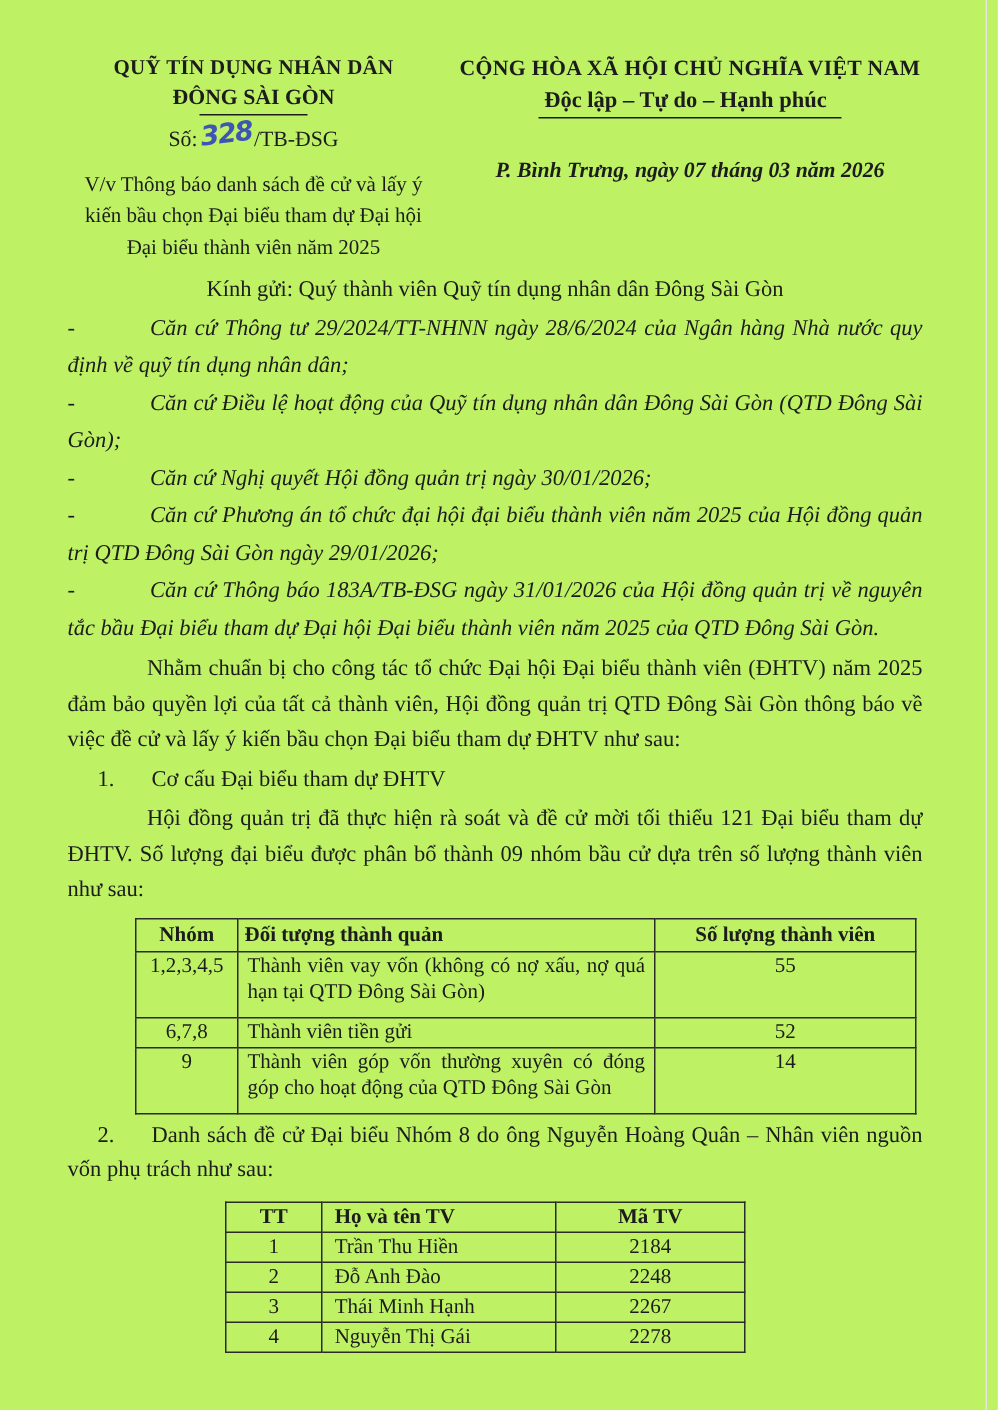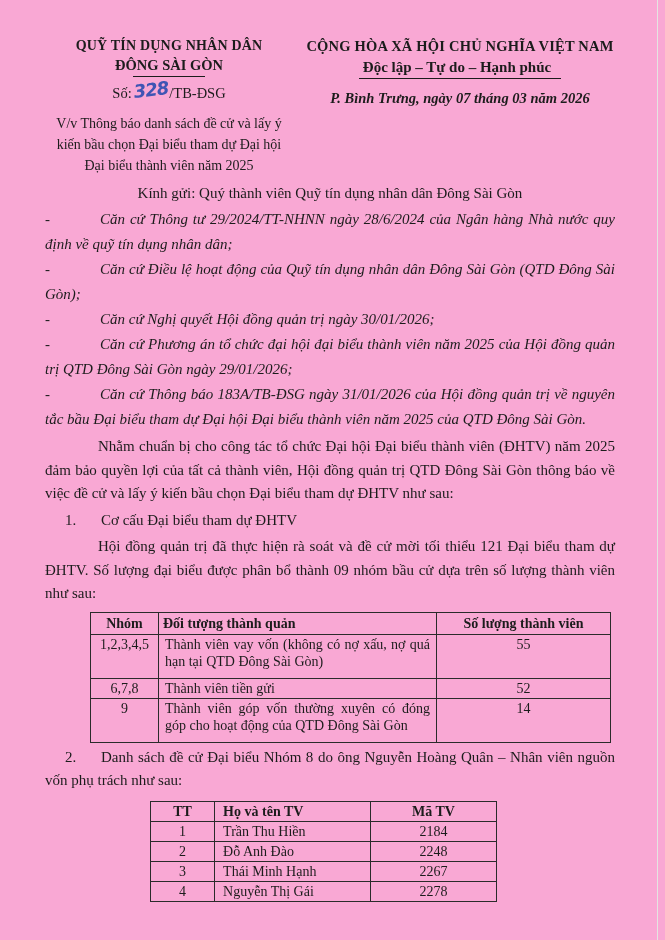--- a/index.html
+++ b/index.html
@@ -5,21 +5,21 @@
   * { margin: 0; padding: 0; box-sizing: border-box; }
   html, body { width: 665px; height: 940px; }
   body {
     font-family: "Liberation Serif", "DejaVu Serif", serif;
     color: #1c1c1c;
     background: #f2f2f0;
   }
   .page {
     position: relative;
     width: 665px; height: 940px;
-    background: #f9a8d4;
+    background: #bef264;
     padding: 36px 50px 11px 45px;
     overflow: hidden;
   }
   .page::after { 
     content: "";
     position: absolute; top: 0; right: 7px;
     width: 1px; height: 100%;
     background: #e4e4e1;
   }
   
@@ -42,21 +42,21 @@
   }
   .subject { font-size: 14px; line-height: 21px; margin-top: 9px; padding: 0 8px; }
   .nat1 { font-weight: bold; font-size: 14.5px; line-height: 20px; letter-spacing: .2px; text-align: center; }
   .nat2 { margin-top: 1px; }
   .motto {
     display: inline-block;
     font-weight: bold; font-size: 15px; line-height: 20px;
     border-bottom: 1.5px solid #1c1c1c;
     padding: 0 10px 1px 4px;
   }
-  .date { font-style: italic; font-weight: bold; font-size: 14.5px; margin-top: 9px; line-height: 20px; }
+  .date { font-style: italic; font-weight: bold; font-size: 14.5px; margin-top: 25px; line-height: 20px; }
   
   .salutation {
     text-align: center; font-weight: normal; font-size: 15px;
     margin-top: 6px; line-height: 22px;
   }
   .cancu-list { margin-top: 3px; }
   .cancu {
     font-style: italic; font-size: 15px; line-height: 25px;
     text-align: justify;
   }

